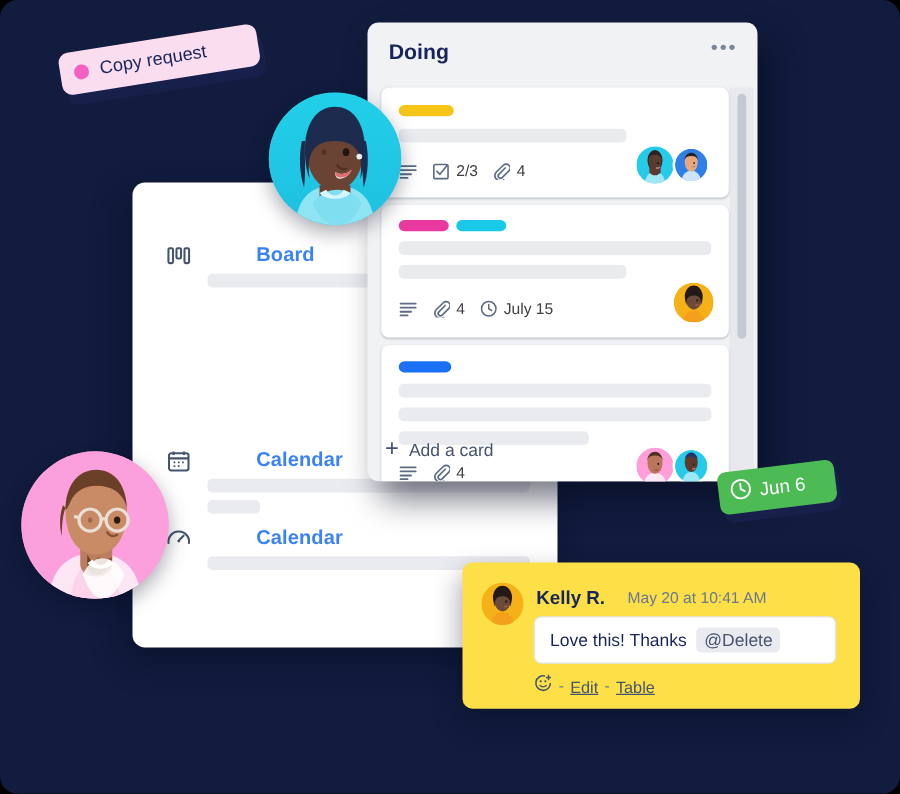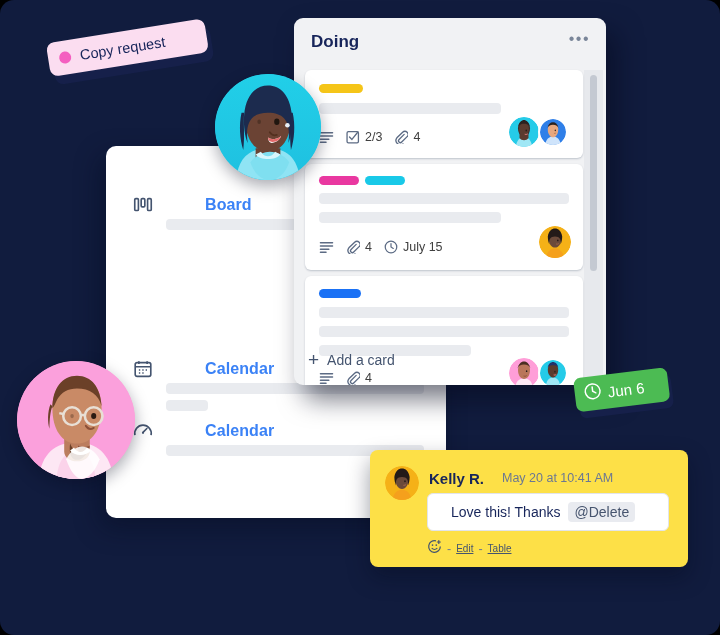--- a/index.html
+++ b/index.html
@@ -139,27 +139,27 @@
     width: 318px; height: 117px;
     background: #fde047; border-radius: 8px;
     box-shadow: 0 10px 22px rgba(5,10,30,.40);
   }
   #c-avatar { position: absolute; left: 15px; top: 16px; width: 34px; height: 34px; border-radius: 50%; overflow: hidden; }
   #c-name { position: absolute; left: 59px; top: 20px; font-size: 15px; font-weight: 700; color: #17255a; }
   #c-time { position: absolute; left: 132px; top: 21px; font-size: 12.5px; color: #6b7793; }
   #c-bubble {
     position: absolute; left: 57px; top: 43px; width: 242px; height: 38px;
     background: #fff; border: 1px solid #e2e4ea; border-radius: 6px;
-    display: flex; align-items: center; padding-left: 23px; gap: 8px;
+    display: flex; align-items: center; padding-left: 12px; gap: 8px;
   }
   #c-text { font-size: 14px; color: #17255a; }
   #c-mention { font-size: 14px; color: #46546e; background: #e9ebf0; border-radius: 4px; padding: 2px 6px; }
   #c-actions { position: absolute; left: 57px; top: 89px; display: flex; align-items: center; gap: 5px; }
   #c-actions .dash { color: #6b7793; font-size: 12.5px; }
-  .c-link { font-size: 10px; color: #44546f; text-decoration: underline; }
+  .c-link { font-size: 13px; color: #44546f; text-decoration: underline; }
 
   
   #big-av-1 {
     position: absolute; left: 215px; top: 74px; width: 106px; height: 106px;
     border-radius: 50%; overflow: hidden; background: #24cbe5;
     box-shadow: 0 6px 16px rgba(5,10,30,.35);
   }
   #big-av-2 {
     position: absolute; left: 17px; top: 361px; width: 118px; height: 118px;
     border-radius: 50%; overflow: hidden; background: #ff9ed8;

